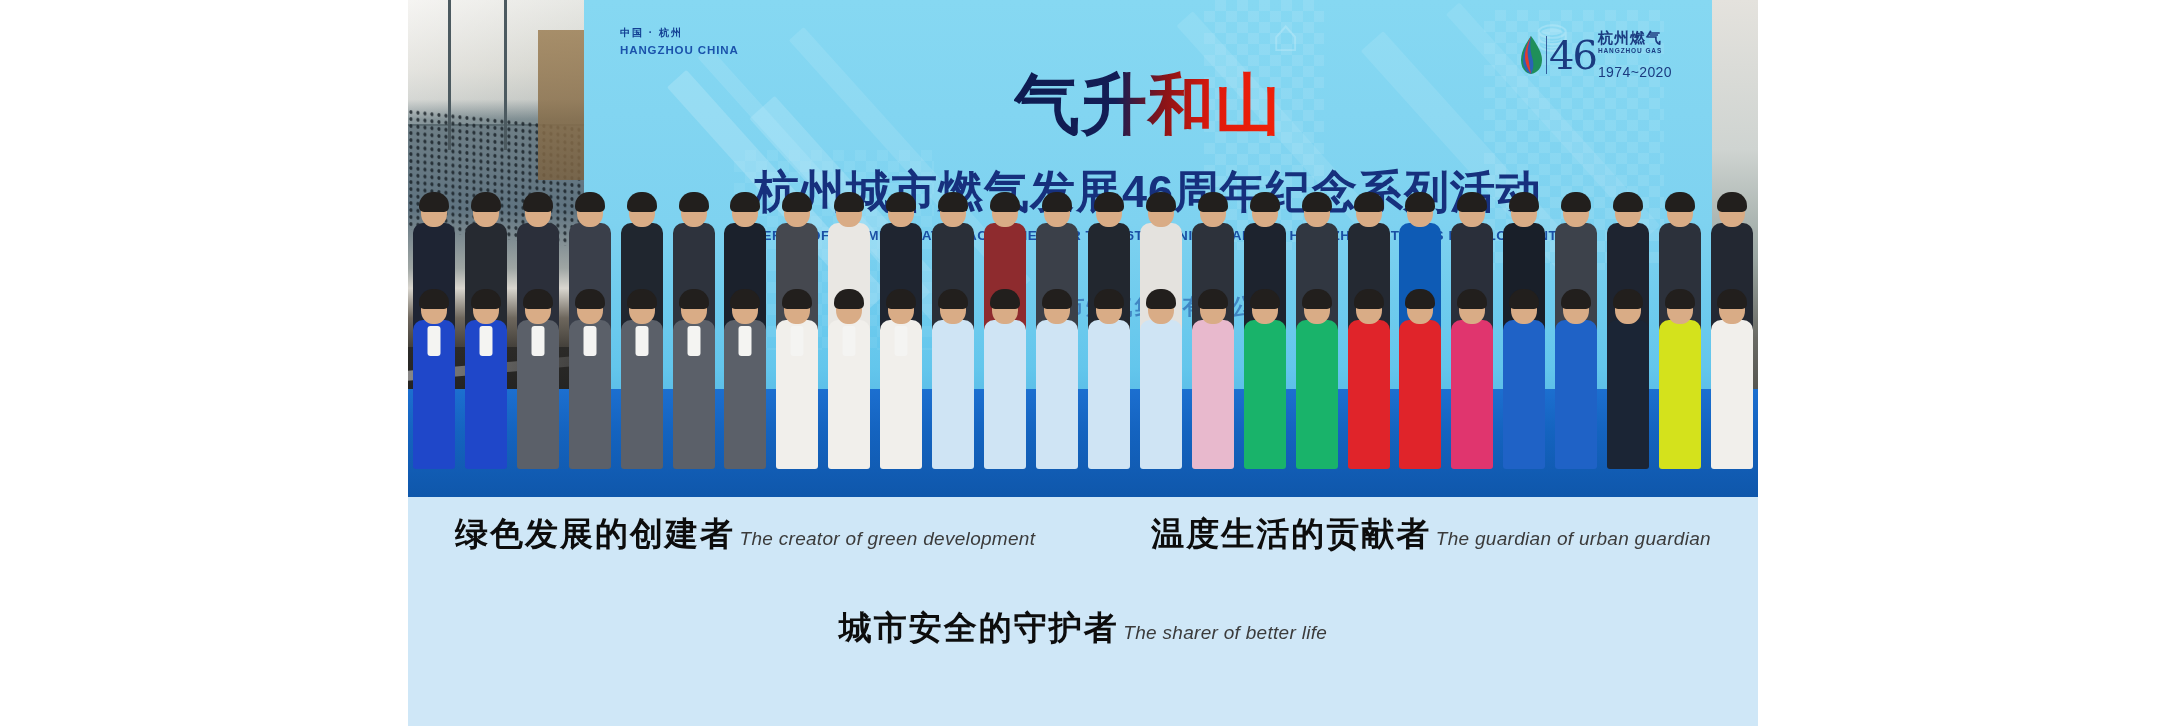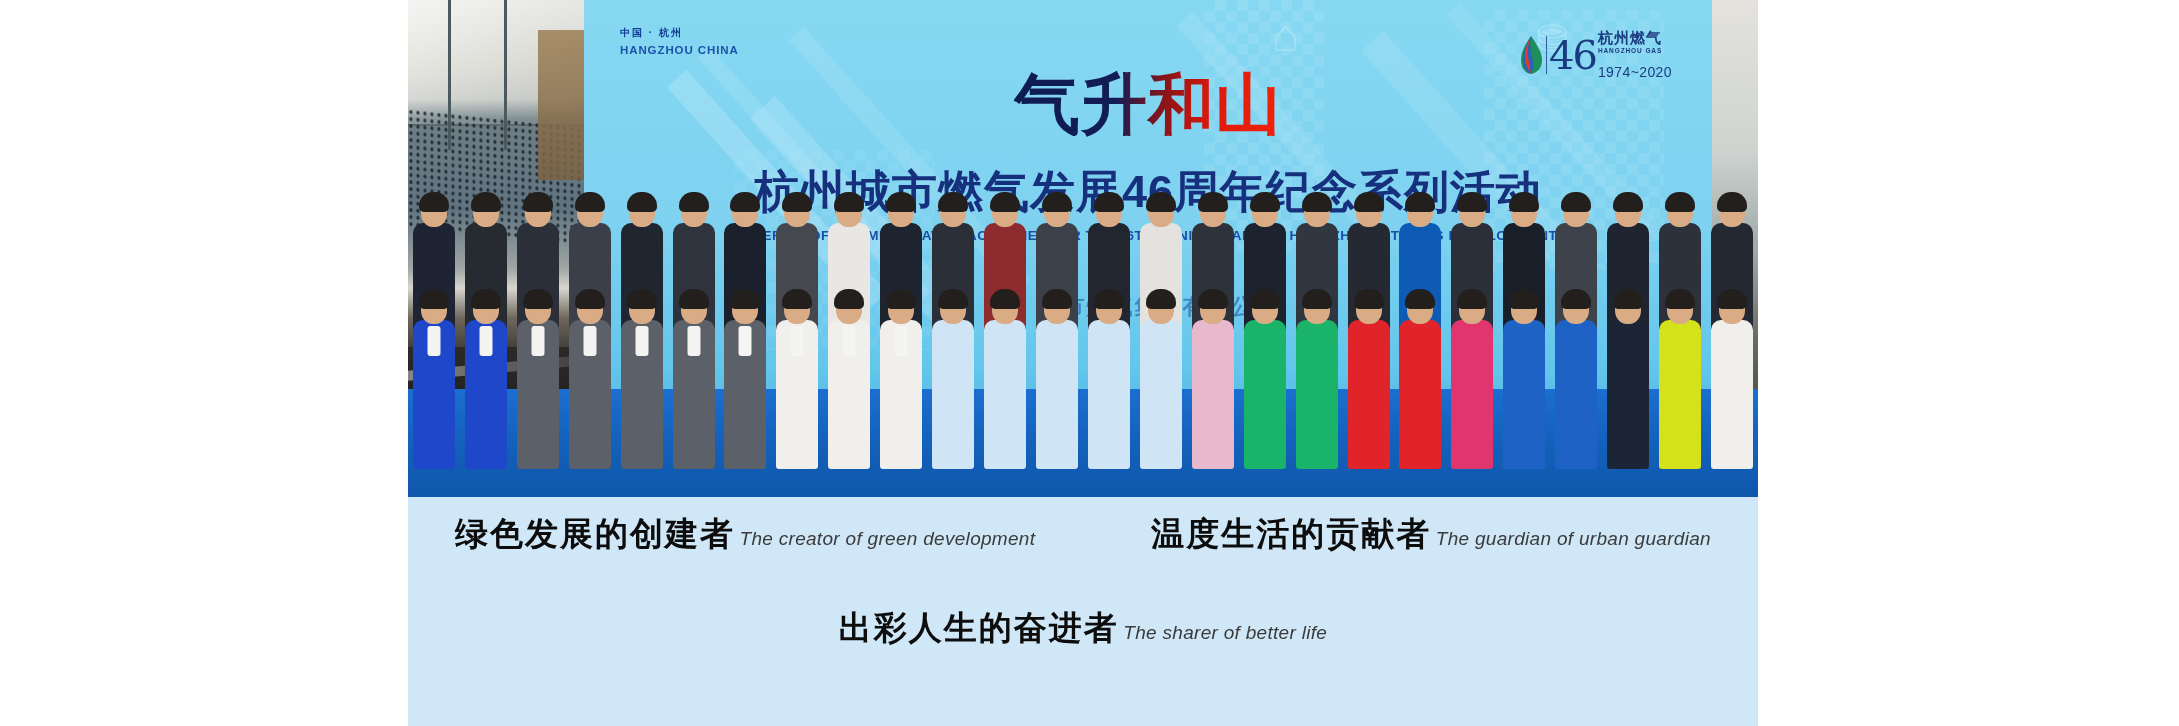--- a/index.html
+++ b/index.html
@@ -722,20 +722,20 @@
           <span class="en">The creator of green development</span>
         </span>
         <span class="cap">
           <span class="cn">温度生活的贡献者</span>
           <span class="en">The guardian of urban guardian</span>
         </span>
       </div>
 
       <div class="cap-row cap-row-2">
         <span class="cap">
-          <span class="cn">出彩人生的奋进者</span>
+          <span class="cn">城市安全的守护者</span>
           <span class="en">The sharer of better life</span>
         </span>
       </div>
 
     </div>
   </div>
 </div>
 
 </body></html>

